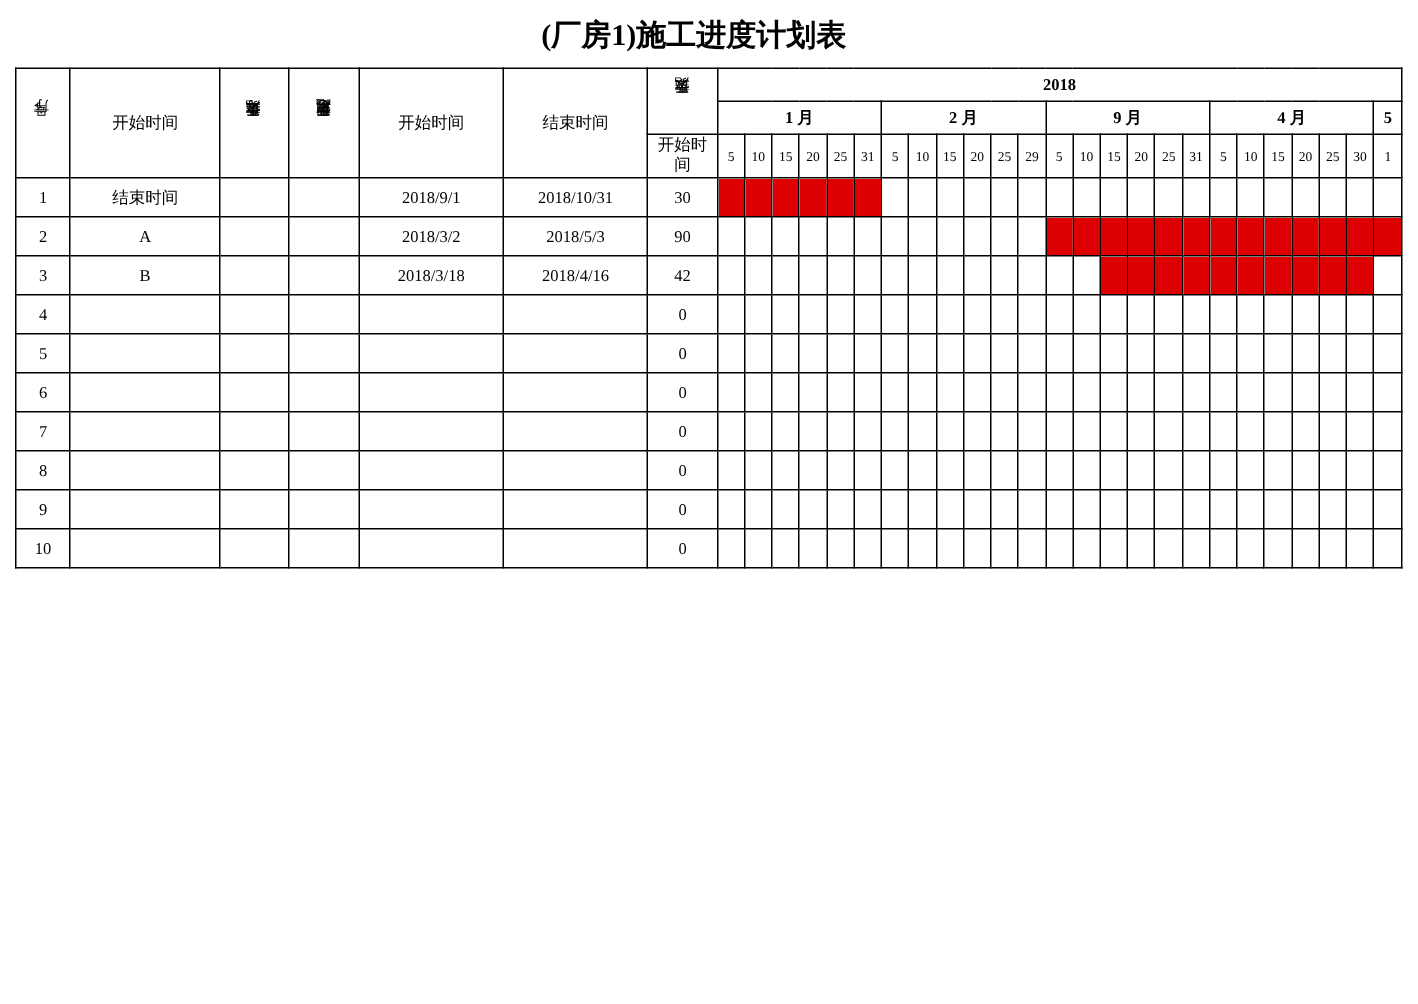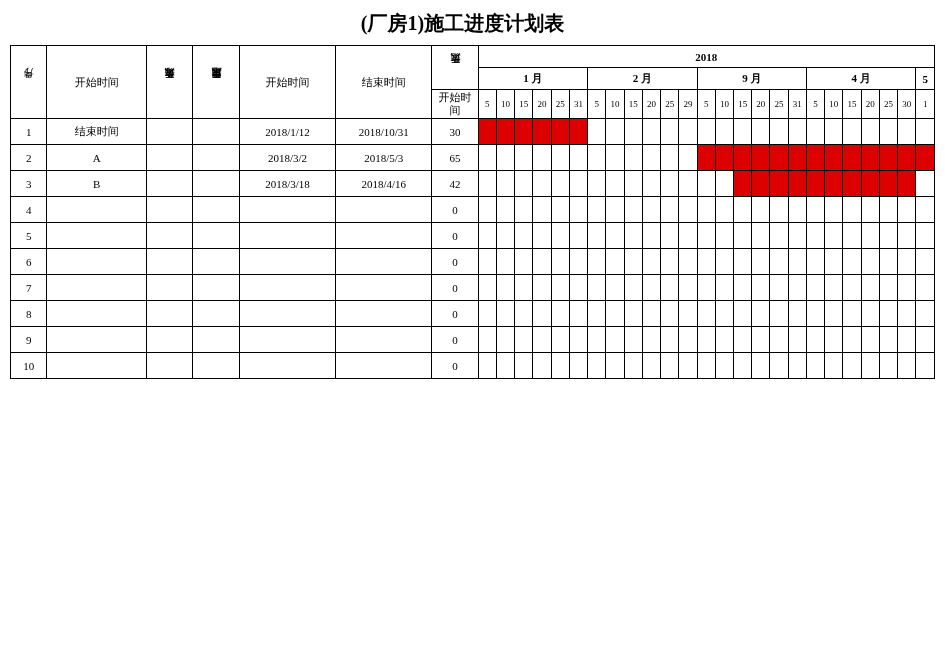--- a/index.html
+++ b/index.html
@@ -188,21 +188,21 @@
         <td class="col-day" style="font-size:9px;">1</td>
       </tr>
     </thead>
     <tbody id="gantt-tbody">
 
     <tr class="gantt-row">
           <td>1</td>
           <td>结束时间</td>
           <td></td>
           <td></td>
-          <td>2018/1/12</td>
+          <td>2018/9/1</td>
           <td>2018/10/31</td>
           <td>30</td>
           <td class="gantt-cell" style="padding: 0px; background-color: rgb(221, 0, 0);"></td>
           <td class="gantt-cell" style="padding: 0px; background-color: rgb(221, 0, 0);"></td>
           <td class="gantt-cell" style="padding: 0px; background-color: rgb(221, 0, 0);"></td>
           <td class="gantt-cell" style="padding: 0px; background-color: rgb(221, 0, 0);"></td>
           <td class="gantt-cell" style="padding: 0px; background-color: rgb(221, 0, 0);"></td>
           <td class="gantt-cell" style="padding: 0px; background-color: rgb(221, 0, 0);"></td>
           <td class="gantt-cell" style="padding: 0px;"></td>
           <td class="gantt-cell" style="padding: 0px;"></td>
@@ -224,21 +224,21 @@
           <td class="gantt-cell" style="padding: 0px;"></td>
           <td class="gantt-cell" style="padding: 0px;"></td>
         </tr>
         <tr class="gantt-row">
           <td>2</td>
           <td>A</td>
           <td></td>
           <td></td>
           <td>2018/3/2</td>
           <td>2018/5/3</td>
-          <td>65</td>
+          <td>90</td>
           <td class="gantt-cell" style="padding: 0px;"></td>
           <td class="gantt-cell" style="padding: 0px;"></td>
           <td class="gantt-cell" style="padding: 0px;"></td>
           <td class="gantt-cell" style="padding: 0px;"></td>
           <td class="gantt-cell" style="padding: 0px;"></td>
           <td class="gantt-cell" style="padding: 0px;"></td>
           <td class="gantt-cell" style="padding: 0px;"></td>
           <td class="gantt-cell" style="padding: 0px;"></td>
           <td class="gantt-cell" style="padding: 0px;"></td>
           <td class="gantt-cell" style="padding: 0px;"></td>

